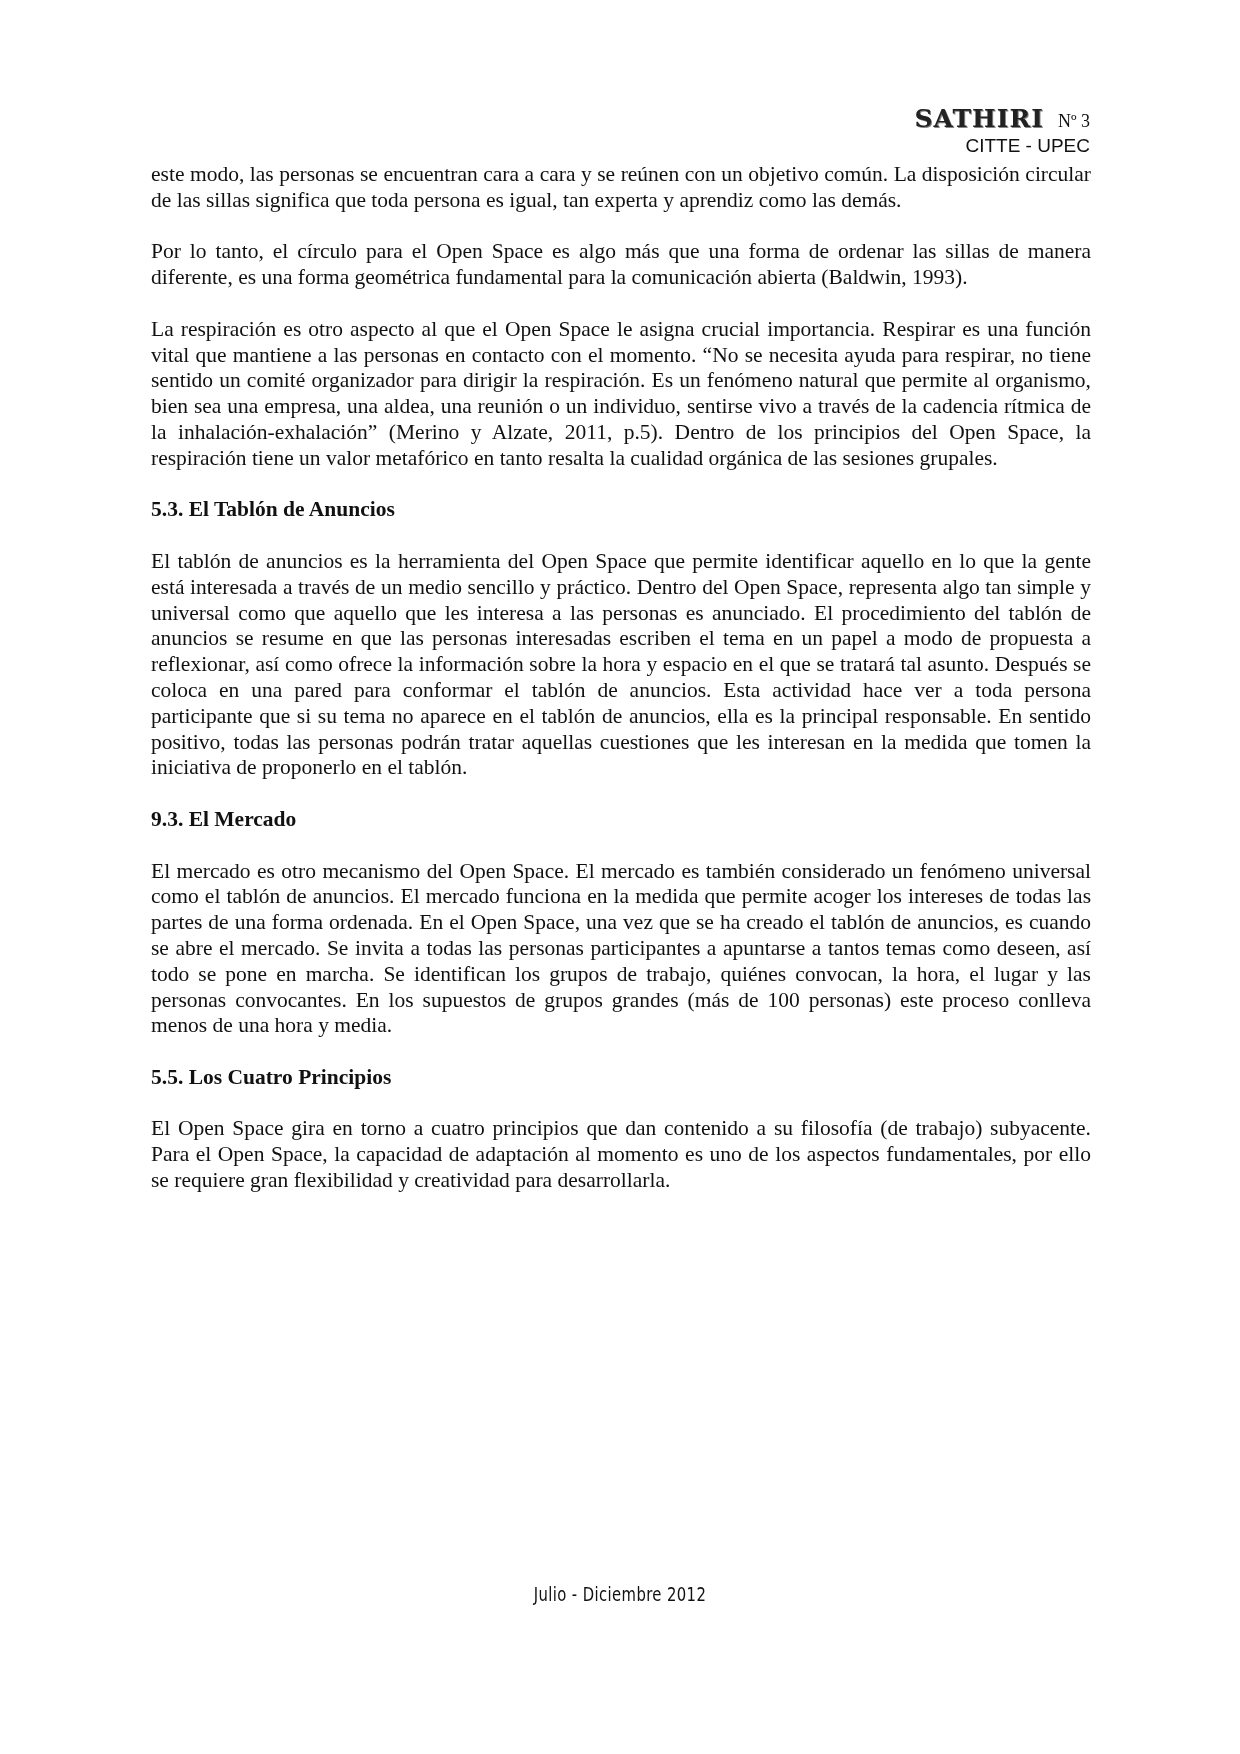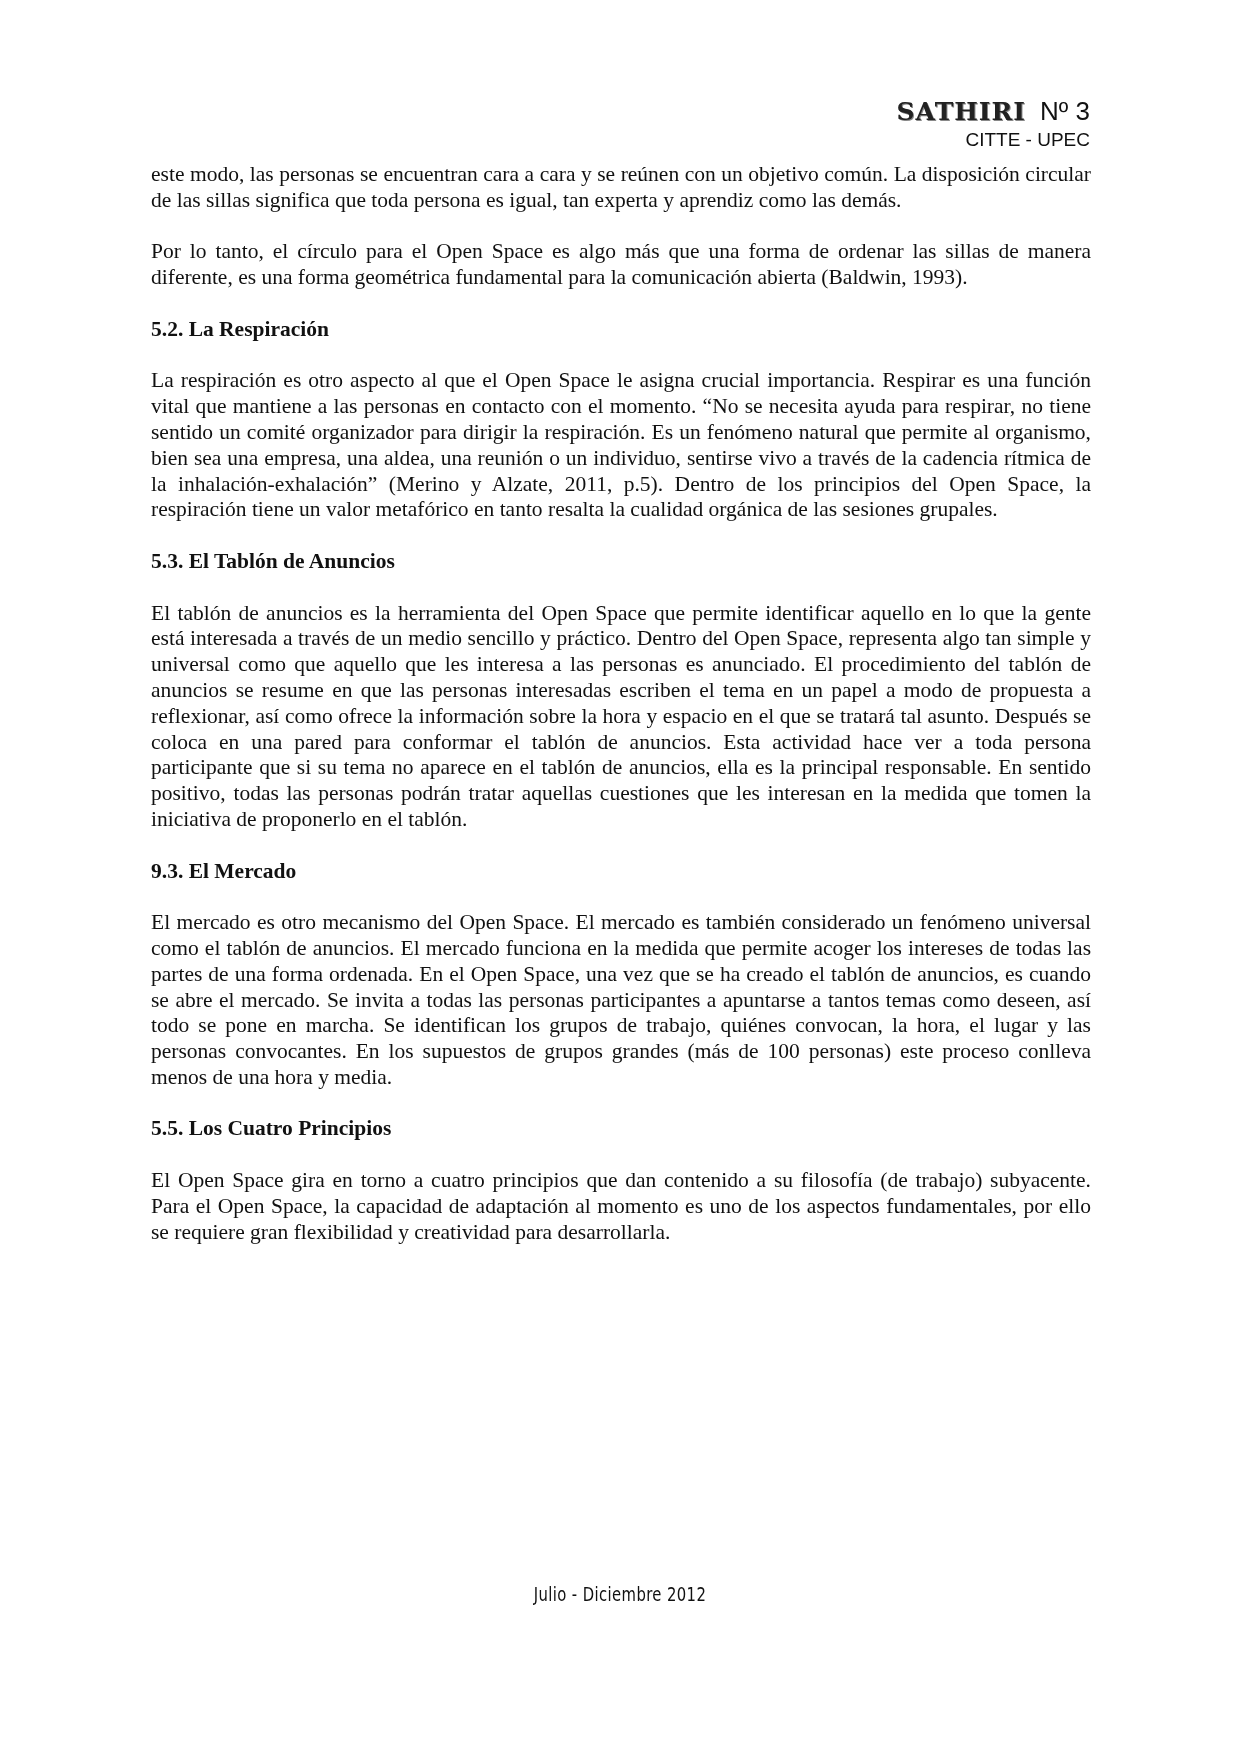--- a/index.html
+++ b/index.html
@@ -1,20 +1,20 @@
 <!DOCTYPE html>
 <html><head>
 <meta charset="utf-8">
 <style>
   html, body { margin: 0; padding: 0; background: #ffffff; }
   body { width: 1240px; height: 1754px; position: relative; overflow: hidden; color: #111; }
-  .header-block { position: absolute; right: 150px; top: 96px; text-align: right; }
+  .header-block { position: absolute; right: 150px; top: 104px; text-align: right; }
   .journal-line { display: flex; align-items: baseline; justify-content: flex-end; gap: 14px; }
   .journal-name { font-family: "DejaVu Serif", serif; font-weight: bold; font-size: 25px; letter-spacing: 1px; color: #222; text-shadow: 1px 1px 0 #888; }
-  .issue { font-family: Liberation Sans, sans-serif; font-size: 26px; }
+  .issue { font-family: Liberation Serif, serif; font-size: 18px; }
   .org { font-family: Liberation Sans, sans-serif; font-size: 19px; margin-top: 2px; }
   .content { position: absolute; left: 151px; top: 150px; width: 940px; font-family: "Liberation Serif", serif; font-size: 21.5px; line-height: 25.8px; margin-top: 12px; }
   .content p { margin: 0 0 25.8px 0; text-align: justify; }
   .content h2 { margin: 0 0 25.8px 0; font-size: 21.5px; line-height: 25.8px; font-weight: bold; }
   .footer { position: absolute; left: 0; width: 1240px; top: 1583px; text-align: center; font-family: "DejaVu Sans", sans-serif; font-size: 19px; transform: scaleX(0.78); letter-spacing: 0.5px; }
 </style>
 </head>
 <body>
 
 <div class="header-block">
@@ -22,21 +22,20 @@
     <span class="journal-name">SATHIRI</span>
     <span class="issue">Nº 3</span>
   </div>
   <div class="org">CITTE - UPEC</div>
 </div>
 
 <div class="content">
   <p>este modo, las personas se encuentran cara a cara y se reúnen con un objetivo común. La disposición circular de las sillas significa que toda persona es igual, tan experta y aprendiz como las demás.</p>
   <p>Por lo tanto, el círculo para el Open Space es algo más que una forma de ordenar las sillas de manera diferente, es una forma geométrica fundamental para la comunicación abierta (Baldwin, 1993).</p>
 
-  <h2>5.2. La Respiración</h2>
   <p>La respiración es otro aspecto al que el Open Space le asigna crucial importancia. Respirar es una función vital que mantiene a las personas en contacto con el momento. “No se necesita ayuda para respirar, no tiene sentido un comité organizador para dirigir la respiración. Es un fenómeno natural que permite al organismo, bien sea una empresa, una aldea, una reunión o un individuo, sentirse vivo a través de la cadencia rítmica de la inhalación-exhalación” (Merino y Alzate, 2011, p.5). Dentro de los principios del Open Space, la respiración tiene un valor metafórico en tanto resalta la cualidad orgánica de las sesiones grupales.</p>
 
   <h2>5.3. El Tablón de Anuncios</h2>
   <p>El tablón de anuncios es la herramienta del Open Space que permite identificar aquello en lo que la gente está interesada a través de un medio sencillo y práctico. Dentro del Open Space, representa algo tan simple y universal como que aquello que les interesa a las personas es anunciado. El procedimiento del tablón de anuncios se resume en que las personas interesadas escriben el tema en un papel a modo de propuesta a reflexionar, así como ofrece la información sobre la hora y espacio en el que se tratará tal asunto. Después se coloca en una pared para conformar el tablón de anuncios. Esta actividad hace ver a toda persona participante que si su tema no aparece en el tablón de anuncios, ella es la principal responsable. En sentido positivo, todas las personas podrán tratar aquellas cuestiones que les interesan en la medida que tomen la iniciativa de proponerlo en el tablón.</p>
 
   <h2>9.3. El Mercado</h2>
   <p>El mercado es otro mecanismo del Open Space. El mercado es también considerado un fenómeno universal como el tablón de anuncios. El mercado funciona en la medida que permite acoger los intereses de todas las partes de una forma ordenada. En el Open Space, una vez que se ha creado el tablón de anuncios, es cuando se abre el mercado. Se invita a todas las personas participantes a apuntarse a tantos temas como deseen, así todo se pone en marcha. Se identifican los grupos de trabajo, quiénes convocan, la hora, el lugar y las personas convocantes. En los supuestos de grupos grandes (más de 100 personas) este proceso conlleva menos de una hora y media.</p>
 
   <h2>5.5. Los Cuatro Principios</h2>
   <p>El Open Space gira en torno a cuatro principios que dan contenido a su filosofía (de trabajo) subyacente. Para el Open Space, la capacidad de adaptación al momento es uno de los aspectos fundamentales, por ello se requiere gran flexibilidad y creatividad para desarrollarla.</p>

